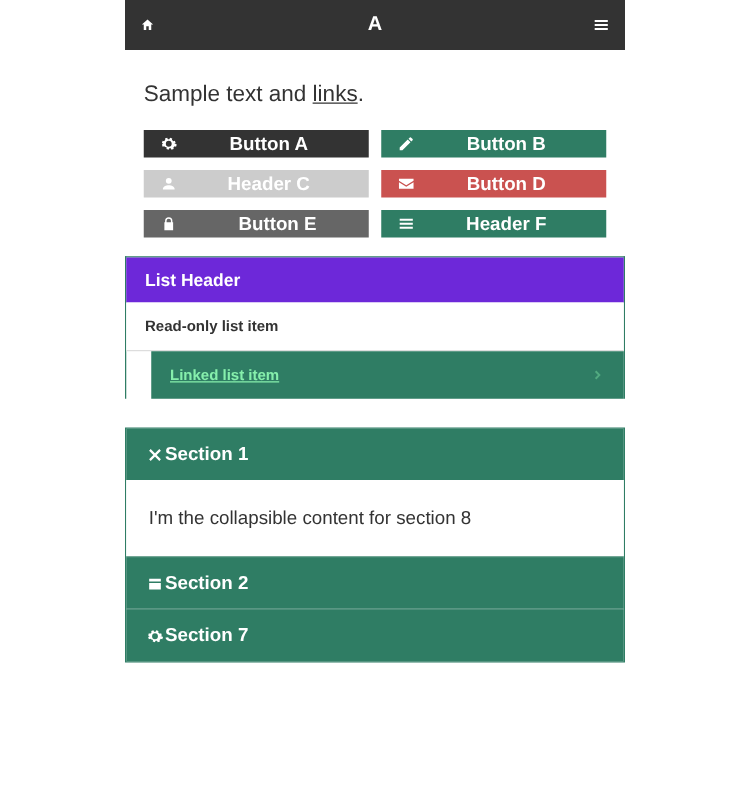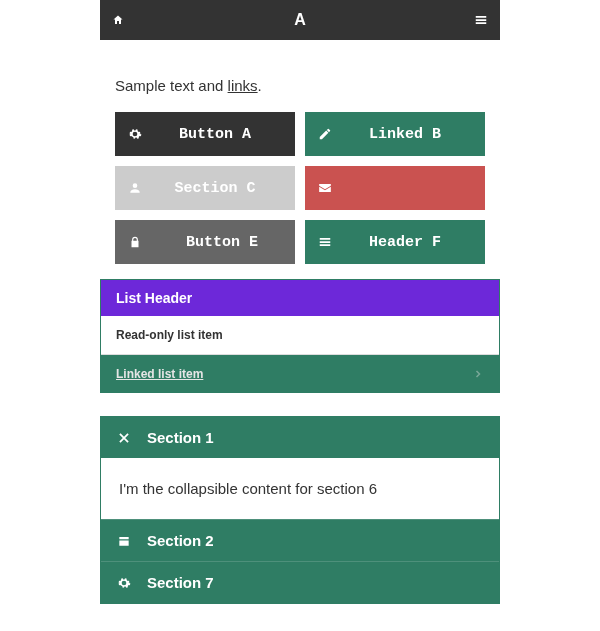--- a/index.html
+++ b/index.html
@@ -5,46 +5,46 @@
   * { box-sizing: border-box; margin: 0; padding: 0; }
   body { background: #fff; font-family: Arial, Helvetica, sans-serif; font-size: 16px; color: #333; }
   .frame { width: 600px; min-height: 631px; margin: 0; position: relative; }
   .panel { width: 400px; margin: 0 auto; }
 
   
   .topbar { background: #333; color: #fff; height: 40px; display: flex; align-items: center; padding: 0 12px; position: relative; }
   .topbar .title { position: absolute; left: 0; right: 0; text-align: center; font-weight: bold; font-size: 16px; pointer-events: none; }
 
   
-  .intro { padding: 25px 15px 10px 15px; font-size: 15px; color: #333; margin-top: 12px; }
+  .intro { padding: 25px 15px 10px 15px; font-size: 18px; color: #333; }
   .intro a { color: #333; text-decoration: underline; }
 
   
   .btns { padding: 8px 15px 15px 15px; display: flex; flex-wrap: wrap; gap: 10px; }
-  .btn { flex: 0 0 calc(50% - 5px); display: flex; align-items: center; height: 44px; color: #fff; font-weight: bold; font-size: 15px; cursor: pointer; font-family: Liberation Mono, monospace; }
+  .btn { flex: 0 0 calc(50% - 5px); display: flex; align-items: center; height: 22px; color: #fff; font-weight: bold; font-size: 15px; cursor: pointer; }
   .btn .icon-box { width: 40px; display: flex; align-items: center; justify-content: center; }
   .btn .label { flex: 1; text-align: center; padding-right: 20px; }
   .bg-dark  { background: #333333; }
   .bg-green { background: #2f7d64; }
   .bg-gray  { background: #cccccc; color: #fff; }
   .bg-red   { background: #ca5250; }
   .bg-medium{ background: #666666; gap: 14px; }
   .bg-olive { background: #636a4b; }
 
   
   .list { margin: 0; border: 1px solid #2f7d64; border-bottom: none; }
   .list-header { background: #6d28d9; color: #fff; font-weight: bold; font-size: 14px; padding: 10px 15px; }
   .list-item { background: #fff; padding: 12px 15px; font-size: 12px; color: #333; border-bottom: 1px solid #ddd; }
-  .list-item.linked { background: #2f7d64; color: #e5e5e5; text-decoration: underline; font-weight: bold; display: flex; align-items: center; justify-content: space-between; border-bottom: none; }
+  .list-item.linked { background: #2f7d64; color: #86efac; text-decoration: underline; font-weight: bold; display: flex; align-items: center; justify-content: space-between; border-bottom: none; margin-left: 20px; }
   .list-item.linked .chev { opacity: 0.4; font-size: 16px; }
   .list-item.readonly { font-weight: bold; }
 
   
   .accordion { border: 1px solid #2f7d64; }
-  .acc-header { background: #2f7d64; color: #fff; font-weight: bold; font-size: 15px; padding: 12px 15px; display: flex; align-items: center; gap: 15px; cursor: pointer; }
+  .acc-header { background: #2f7d64; color: #fff; font-weight: bold; font-size: 15px; padding: 12px 15px; display: flex; align-items: center; gap: 0; cursor: pointer; }
   .acc-header.collapsed-top { border-top: 1px solid rgba(255,255,255,0.15); }
   .acc-content { background: #fff; color: #333; font-size: 15px; padding: 22px 18px; }
   .acc-icon { width: 16px; display: flex; align-items: center; justify-content: center; }
 
   
   .ico { width: 14px; height: 14px; fill: currentColor; display: block; }
   .ico-sm { width: 12px; height: 12px; fill: currentColor; display: block; }
 
   .spacer { height: 23px; }
 </style>
@@ -118,36 +118,37 @@
             </svg>
           </span>
         <span class="label">Button A</span>
       </div>
       <div class="btn bg-green">
         <span class="icon-box">
             <svg class="ico">
               <use href="#sym-edit"></use>
             </svg>
           </span>
-        <span class="label">Linked B</span>
+        <span class="label">Button B</span>
       </div>
       <div class="btn bg-gray">
         <span class="icon-box">
             <svg class="ico">
               <use href="#sym-user"></use>
             </svg>
           </span>
-        <span class="label">Section C</span>
+        <span class="label">Header C</span>
       </div>
       <div class="btn bg-red">
         <span class="icon-box">
             <svg class="ico">
               <use href="#sym-mail"></use>
             </svg>
           </span>
+        <span class="label">Button D</span>
       </div>
       <div class="btn bg-medium">
         <span class="icon-box">
             <svg class="ico">
               <use href="#sym-lock"></use>
             </svg>
           </span>
         <span class="label">Button E</span>
       </div>
       <div class="btn bg-green">
@@ -177,21 +178,21 @@
 
     <div class="accordion">
       <div class="acc-header">
         <span class="acc-icon">
             <svg class="ico">
               <use href="#sym-close"></use>
             </svg>
           </span>
         <span>Section 1</span>
       </div>
-      <div class="acc-content">I'm the collapsible content for section 6</div>
+      <div class="acc-content">I'm the collapsible content for section 8</div>
       <div class="acc-header collapsed-top">
         <span class="acc-icon">
             <svg class="ico">
               <use href="#sym-calendar"></use>
             </svg>
           </span>
         <span>Section 2</span>
       </div>
       <div class="acc-header collapsed-top">
         <span class="acc-icon">

